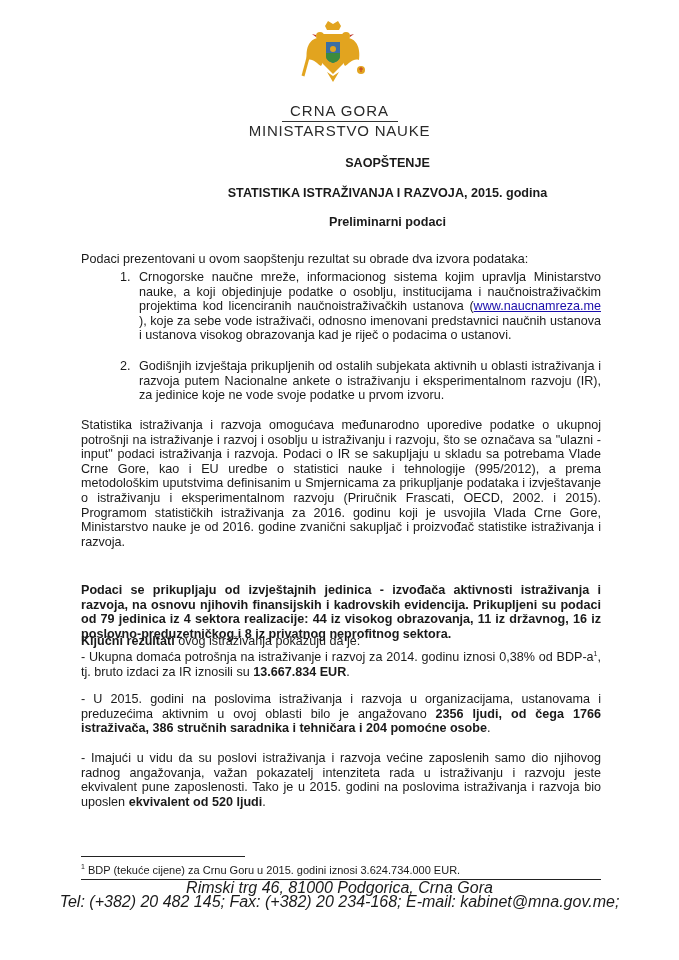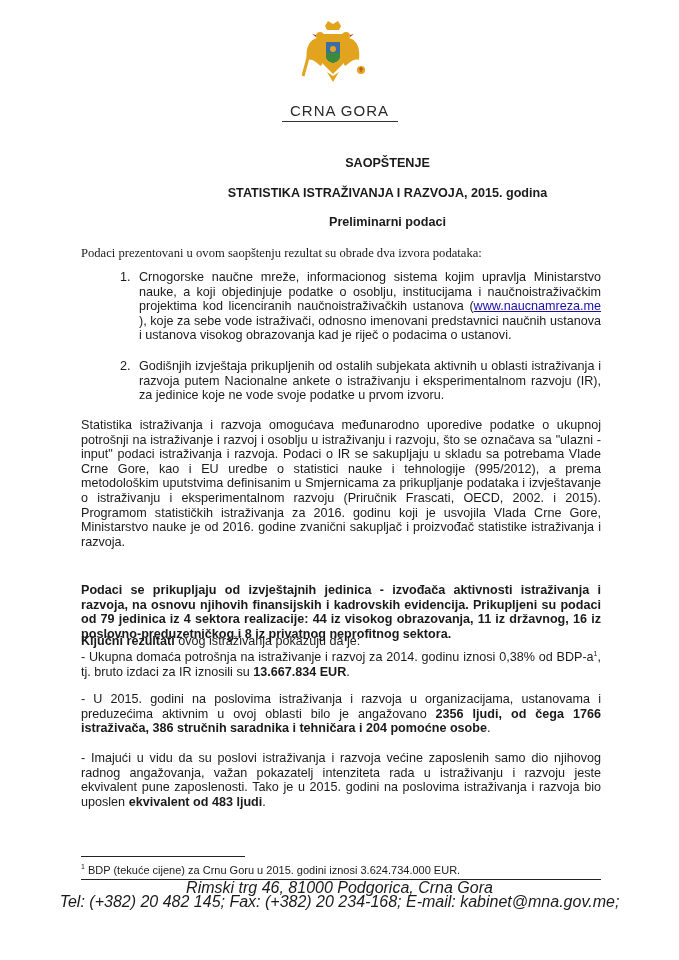--- a/index.html
+++ b/index.html
@@ -45,43 +45,44 @@
 
     <path d="M44 52 L50 62 L56 52 L50 56 Z" fill="#e2a41f"></path>
 
     <line x1="26" y1="34" x2="20" y2="56" stroke="#e2a41f" stroke-width="3"></line>
     <circle cx="78" cy="50" r="4" fill="#e2a41f"></circle>
     <path d="M76 49 L80 49 M78 47 L78 52" stroke="#c0392b" stroke-width="1"></path>
   </svg>
 
   <div class="org1">CRNA GORA</div>
   <div class="orgline"></div>
+  <div class="org2">MINISTARSTVO NAUKE</div>
 
   <div class="h" style="top:156px;">SAOPŠTENJE</div>
   <div class="h" style="top:186px;">STATISTIKA ISTRAŽIVANJA I RAZVOJA, 2015. godina</div>
   <div class="h" style="top:215px;">Preliminarni podaci</div>
 
-  <div class="p" style="top:246px;font-family:Liberation Serif, serif;">Podaci prezentovani u ovom saopštenju rezultat su obrade dva izvora podataka:</div>
+  <div class="p" style="top:252px;">Podaci prezentovani u ovom saopštenju rezultat su obrade dva izvora podataka:</div>
 
   <div class="num" style="top:270px;">1.</div>
   <div class="li" style="top:270px;"><span>Crnogorske naučne mreže, informacionog sistema kojim upravlja Ministarstvo nauke, a koji objedinjuje podatke o osoblju, institucijama i naučnoistraživačkim projektima kod licenciranih naučnoistraživačkih ustanova (</span><a>www.naucnamreza.me</a><span> ), koje za sebe vode istraživači, odnosno imenovani predstavnici naučnih ustanova i ustanova visokog obrazovanja kad je riječ o podacima o ustanovi.</span></div>
 
   <div class="num" style="top:359px;">2.</div>
   <div class="li" style="top:359px;">Godišnjih izvještaja prikupljenih od ostalih subjekata aktivnih u oblasti istraživanja i razvoja putem Nacionalne ankete o istraživanju i eksperimentalnom razvoju (IR), za jedinice koje ne vode svoje podatke u prvom izvoru.</div>
 
   <div class="p" style="top:418px;">Statistika istraživanja i razvoja omogućava međunarodno uporedive podatke o ukupnoj potrošnji na istraživanje i razvoj i osoblju u istraživanju i razvoju, što se označava sa "ulazni - input" podaci istraživanja i razvoja. Podaci o IR se sakupljaju u skladu sa potrebama Vlade Crne Gore, kao i EU uredbe o statistici nauke i tehnologije (995/2012), a prema metodološkim uputstvima definisanim u Smjernicama za prikupljanje podataka i izvještavanje o istraživanju i eksperimentalnom razvoju (Priručnik Frascati, OECD, 2002. i 2015). Programom statističkih istraživanja za 2016. godinu koji je usvojila Vlada Crne Gore, Ministarstvo nauke je od 2016. godine zvanični sakupljač i proizvođač statistike istraživanja i razvoja.</div>
   <div class="p" style="top:583px;font-weight:bold;">Podaci se prikupljaju od izvještajnih jedinica - izvođača aktivnosti istraživanja i razvoja, na osnovu njihovih finansijskih i kadrovskih evidencija. Prikupljeni su podaci od 79 jedinica iz 4 sektora realizacije: 44 iz visokog obrazovanja, 11 iz državnog, 16 iz poslovno-preduzetničkog i 8 iz privatnog neprofitnog sektora.</div>
 
   <div class="p" style="top:634px;"><b>Ključni rezultati</b><span> ovog istraživanja pokazuju da je:</span></div>
 
   <div class="p" style="top:647px;"><span>- Ukupna domaća potrošnja na istraživanje i razvoj za 2014. godinu iznosi 0,38% od BDP-a</span><sup>1</sup><span>, tj. bruto izdaci za IR iznosili su </span><b>13.667.834 EUR</b><span>.</span></div>
 
   <div class="p" style="top:692px;"><span>- U 2015. godini na poslovima istraživanja i razvoja u organizacijama, ustanovama i preduzećima aktivnim u ovoj oblasti bilo je angažovano </span><b>2356 ljudi, od čega 1766 istraživača, 386 stručnih saradnika i tehničara i 204 pomoćne osobe</b><span>.</span></div>
 
-  <div class="p" style="top:751px;"><span>- Imajući u vidu da su poslovi istraživanja i razvoja većine zaposlenih samo dio njihovog radnog angažovanja, važan pokazatelj intenziteta rada u istraživanju i razvoju jeste ekvivalent pune zaposlenosti. Tako je u 2015. godini na poslovima istraživanja i razvoja bio uposlen </span><b>ekvivalent od 483 ljudi</b><span>.</span></div>
+  <div class="p" style="top:751px;"><span>- Imajući u vidu da su poslovi istraživanja i razvoja većine zaposlenih samo dio njihovog radnog angažovanja, važan pokazatelj intenziteta rada u istraživanju i razvoju jeste ekvivalent pune zaposlenosti. Tako je u 2015. godini na poslovima istraživanja i razvoja bio uposlen </span><b>ekvivalent od 520 ljudi</b><span>.</span></div>
 
   <div class="fnline"></div>
   <div class="fn"><sup>1</sup><span> BDP (tekuće cijene) za Crnu Goru u 2015. godini iznosi 3.624.734.000 EUR.</span></div>
 
   <div class="footline"></div>
   <div class="foot" style="top:881px;">Rimski trg 46, 81000 Podgorica, Crna Gora</div>
   <div class="foot" style="top:895px;">Tel:  (+382) 20 482 145; Fax:  (+382) 20 234-168; E-mail: kabinet@mna.gov.me;</div>
 
 </div>
 

